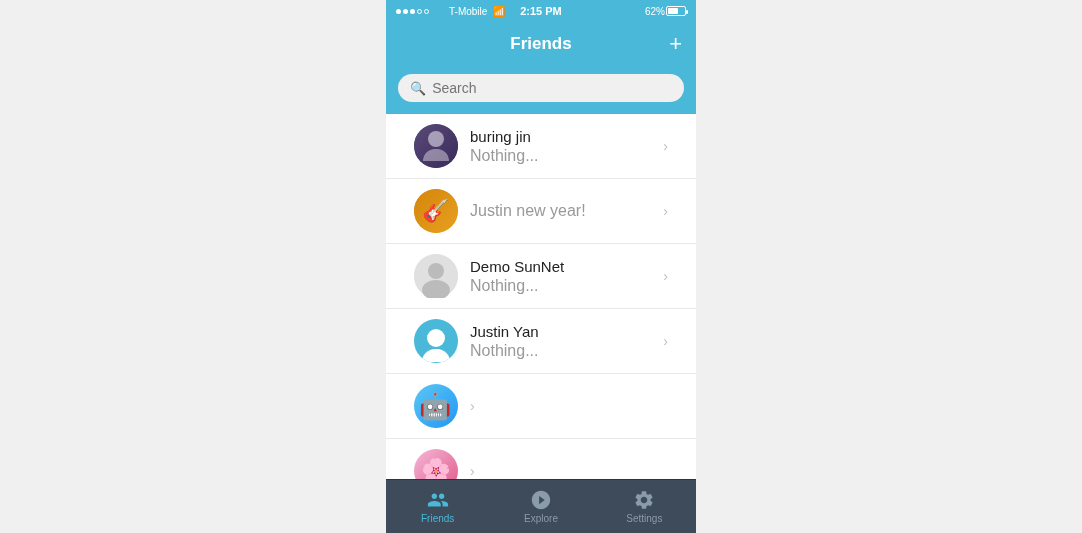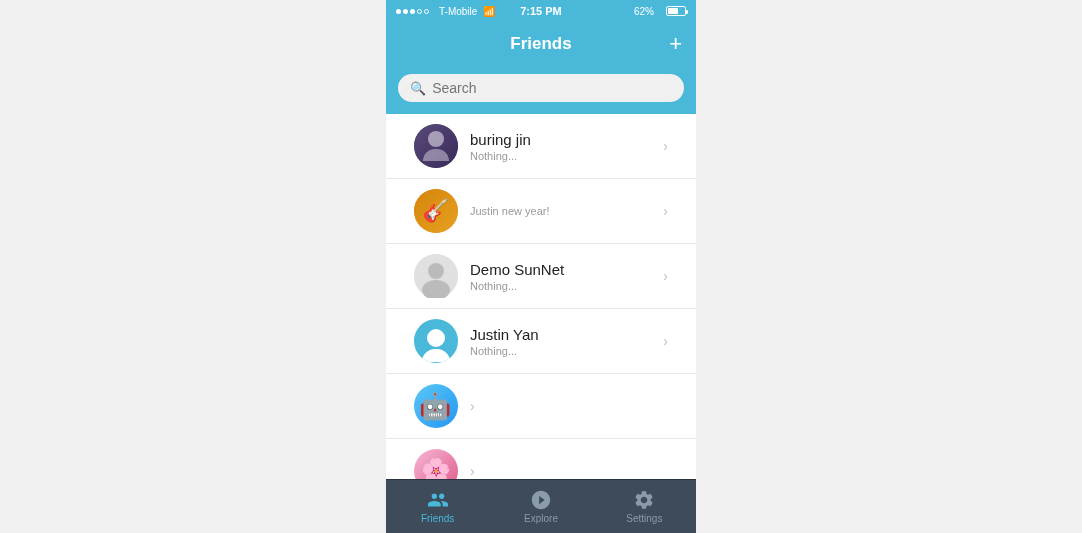--- a/index.html
+++ b/index.html
@@ -46,21 +46,21 @@
       color: white;
       font-size: 11px;
       font-weight: 600;
       position: absolute;
       left: 50%;
       transform: translateX(-50%);
     }
     .status-right {
       display: flex;
       align-items: center;
-      gap: 12px;
+      gap: 1px;
       color: white;
       font-size: 10px;
       margin-left: auto;
       padding-left: 24px;
     }
     .battery-bar {
       width: 20px; height: 10px; border: 1px solid white; border-radius: 2px; position: relative; display: flex; align-items: center; padding: 1px;
     }
     .battery-bar::after { content:''; position:absolute; right:-3px; top:3px; width:2px; height:4px; background:white; border-radius:1px; }
     .battery-fill { background: white; width: 62%; height: 100%; border-radius: 1px; }
@@ -150,21 +150,21 @@
     .avatar-dave { background: linear-gradient(135deg, #c8730a 0%, #f5a623 100%); }
 
     .friend-info { flex: 1; }
     .friend-name {
       font-size: 15px;
       color: #222;
       font-weight: 500;
       margin-bottom: 2px;
     }
     .friend-status {
-      font-size: 11px;
+      font-size: 16px;
       color: #999;
     }
     .chevron {
       color: #c0c0c0;
       font-size: 14px;
     }
 
     
     .bottom-nav {
       background: #3d4b5a;
@@ -193,24 +193,24 @@
 
   <div class="status-bar">
     <div class="status-left">
       <div class="status-dots">
         <div class="dot"></div>
         <div class="dot"></div>
         <div class="dot"></div>
         <div class="dot empty"></div>
         <div class="dot empty"></div>
       </div>
-      <span style="font-size:10px;color:white;margin-left:7px;">T-Mobile</span>
+      <span style="font-size:10px;color:white;margin-left:17px;">T-Mobile</span>
       <span style="color:white;font-size:10px;margin-left:3px;">📶</span>
     </div>
-    <span class="status-center">7:15 PM</span>
+    <span class="status-center">2:15 PM</span>
     <div class="status-right">
       <span style="font-size:10px;color:white;">62%</span>
       <div class="battery-bar">
         <div class="battery-fill"></div>
       </div>
     </div>
   </div>
 
   <div class="app-header">
     <span class="header-title">Friends</span>

